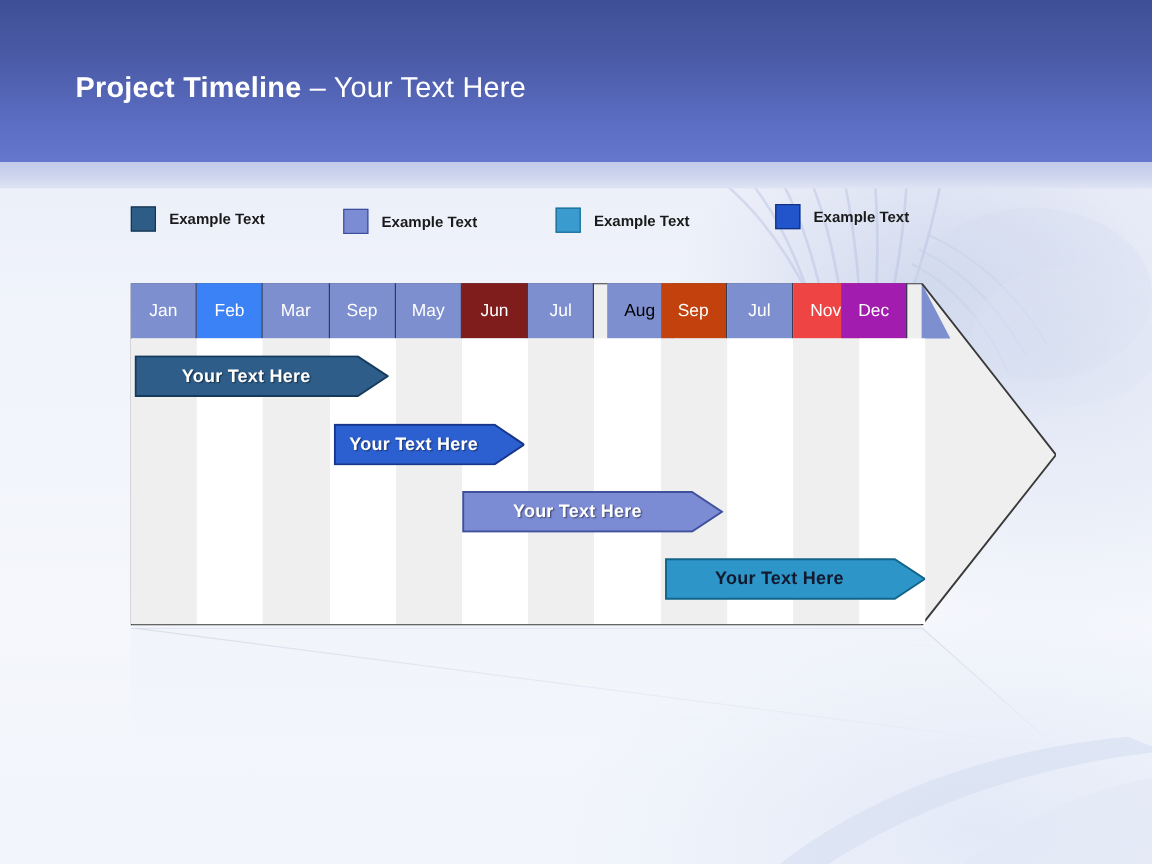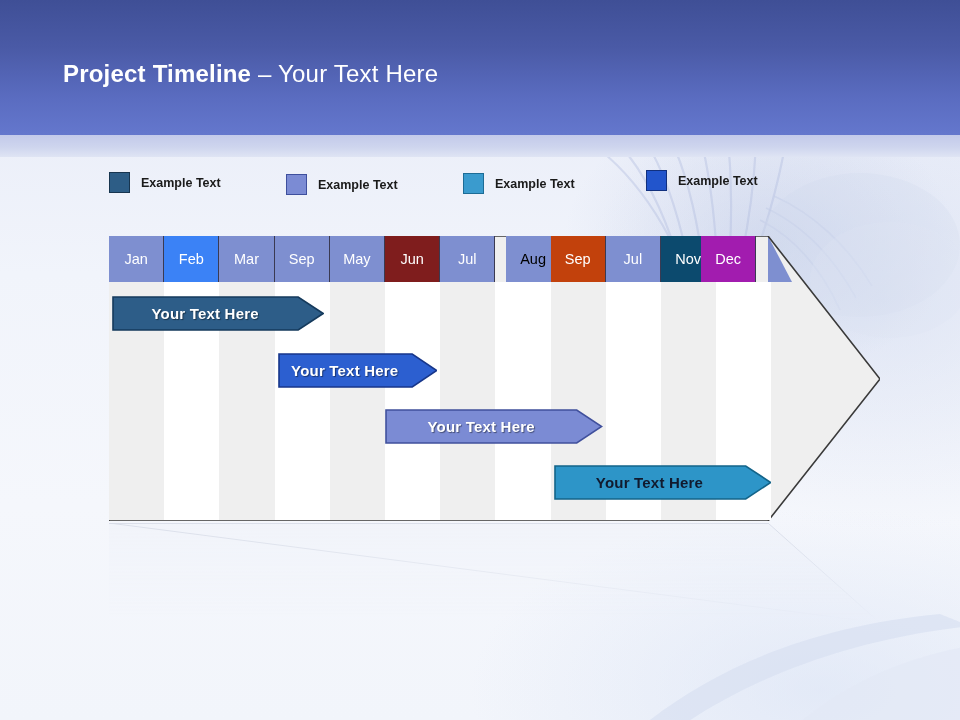--- a/index.html
+++ b/index.html
@@ -202,21 +202,21 @@
       <div class="month-cell" style="left: 0px; width: 55.2px; background: rgb(126, 143, 208); color: rgb(255, 255, 255);">Jan</div>
       <div class="month-cell" style="left: 55.2px; width: 55.2px; background: #3b82f6; color: rgb(255, 255, 255);">Feb</div>
       <div class="month-cell" style="left: 110.4px; width: 55.2px; background: rgb(126, 143, 208); color: rgb(255, 255, 255);">Mar</div>
       <div class="month-cell" style="left: 165.6px; width: 55.2px; background: rgb(126, 143, 208); color: rgb(255, 255, 255);">Sep</div>
       <div class="month-cell" style="left: 220.8px; width: 55.2px; background: rgb(126, 143, 208); color: rgb(255, 255, 255);">May</div>
       <div class="month-cell" style="left: 276px; width: 55.2px; background: #7f1d1d; color: rgb(255, 255, 255);">Jun</div>
       <div class="month-cell" style="left: 331.2px; width: 55.2px; background: rgb(126, 143, 208); color: rgb(255, 255, 255);">Jul</div>
       <div class="month-cell" style="left: 397px; width: 55.2px; background: rgb(126, 143, 208); color: #000000;">Aug</div>
       <div class="month-cell" style="left: 441.6px; width: 55.2px; background: #c2410c; color: rgb(255, 255, 255);">Sep</div>
       <div class="month-cell" style="left: 496.8px; width: 55.2px; background: rgb(126, 143, 208); color: rgb(255, 255, 255);">Jul</div>
-      <div class="month-cell" style="left: 552px; width: 55.2px; background: #0c4a6e; color: rgb(255, 255, 255);">Nov</div>
+      <div class="month-cell" style="left: 552px; width: 55.2px; background: #ef4444; color: rgb(255, 255, 255);">Nov</div>
       <div class="month-cell" style="left: 592px; width: 55.2px; background: #a21caf; color: rgb(255, 255, 255);">Dec</div>
     </div>
   <div id="body-cols">
       <div class="body-col shade" style="left: 0px; width: 55.2px; background: rgb(239, 239, 239);"></div>
       <div class="body-col plain" style="left: 55.2px; width: 55.2px; background: rgb(255, 255, 255);"></div>
       <div class="body-col shade" style="left: 110.4px; width: 55.2px; background: rgb(239, 239, 239);"></div>
       <div class="body-col plain" style="left: 165.6px; width: 55.2px; background: rgb(255, 255, 255);"></div>
       <div class="body-col shade" style="left: 220.8px; width: 55.2px; background: rgb(239, 239, 239);"></div>
       <div class="body-col plain" style="left: 276px; width: 55.2px; background: rgb(255, 255, 255);"></div>
       <div class="body-col shade" style="left: 331.2px; width: 55.2px; background: rgb(239, 239, 239);"></div>

